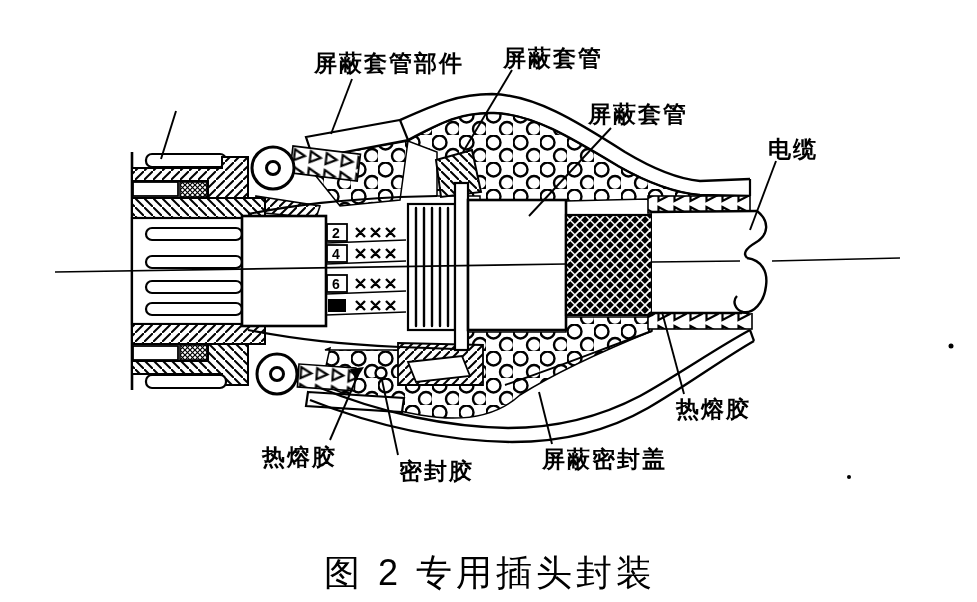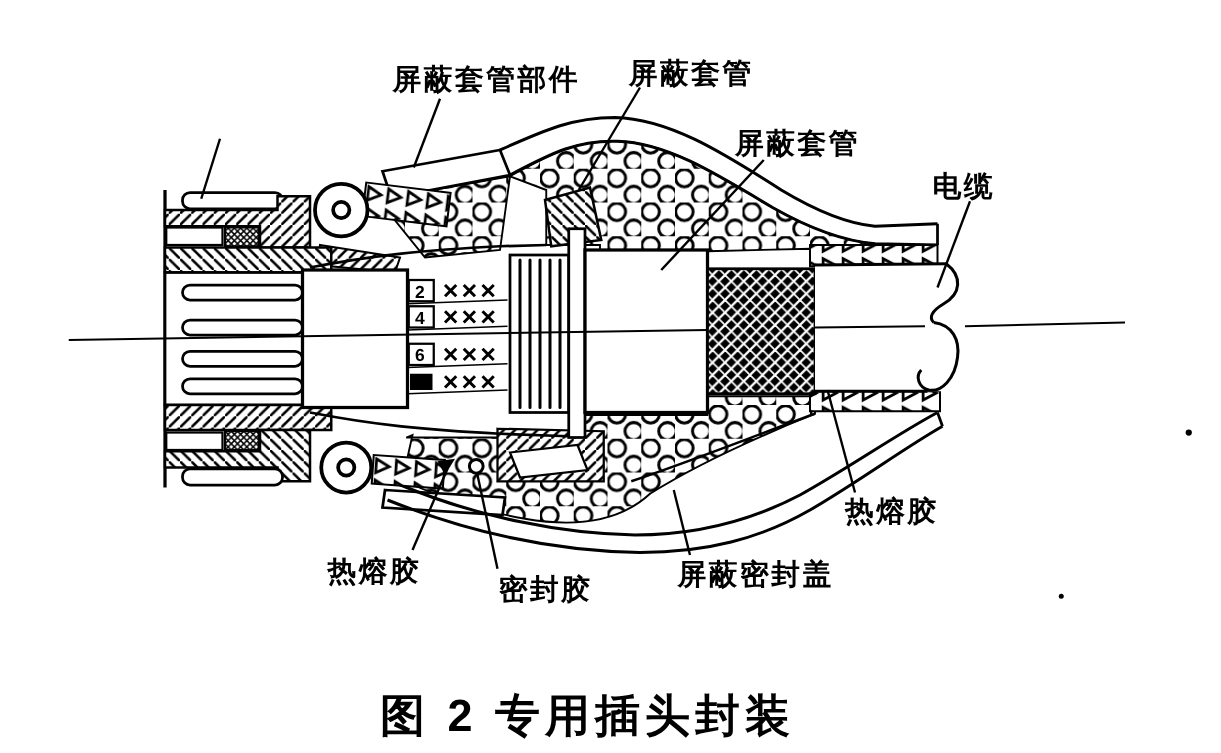--- a/index.html
+++ b/index.html
@@ -7,21 +7,21 @@
     position:relative;width:977px;height:602px;background:#ffffff;
     font-family:"Liberation Sans", sans-serif;color:#000;overflow:hidden;
   }
   .stage svg{position:absolute;left:0;top:0;}
   .callout{
     position:absolute;font-size:23px;font-weight:700;letter-spacing:2px;
     white-space:nowrap;color:#000;line-height:1.1;
     font-family:"Liberation Sans", sans-serif;
   }
   .caption{
-    position:absolute;left:304px;top:549px;font-size:36px;font-weight:700;
+    position:absolute;left:324px;top:549px;font-size:36px;font-weight:400;
     letter-spacing:4px;white-space:nowrap;color:#000;
     font-family:"Liberation Sans", sans-serif;
   }
 </style>
 </head>
 <body>
 
 <div class="stage">
 
   <svg width="977" height="602" viewBox="0 0 977 602">
@@ -183,20 +183,20 @@
     <circle cx="381" cy="373" r="5.5" fill="#fff" stroke="#000" stroke-width="2.4"></circle>
     <polygon points="356,380 364,367 350,369" fill="#000"></polygon>
 
     <circle cx="951" cy="346" r="2.5" fill="#000"></circle>
     <circle cx="849" cy="477" r="2" fill="#000"></circle>
   </svg>
 
   <div class="callout" style="left:314px;top:51px">屏蔽套管部件</div>
   <div class="callout" style="left:503px;top:46px">屏蔽套管</div>
   <div class="callout" style="left:588px;top:102px">屏蔽套管</div>
-  <div class="callout" style="left:746px;top:137px">电缆</div>
+  <div class="callout" style="left:768px;top:137px">电缆</div>
   <div class="callout" style="left:676px;top:397px">热熔胶</div>
   <div class="callout" style="left:262px;top:445px">热熔胶</div>
   <div class="callout" style="left:399px;top:459px">密封胶</div>
   <div class="callout" style="left:542px;top:447px">屏蔽密封盖</div>
 
   <div class="caption">图 2  专用插头封装</div>
 </div>
 
 </body></html>

